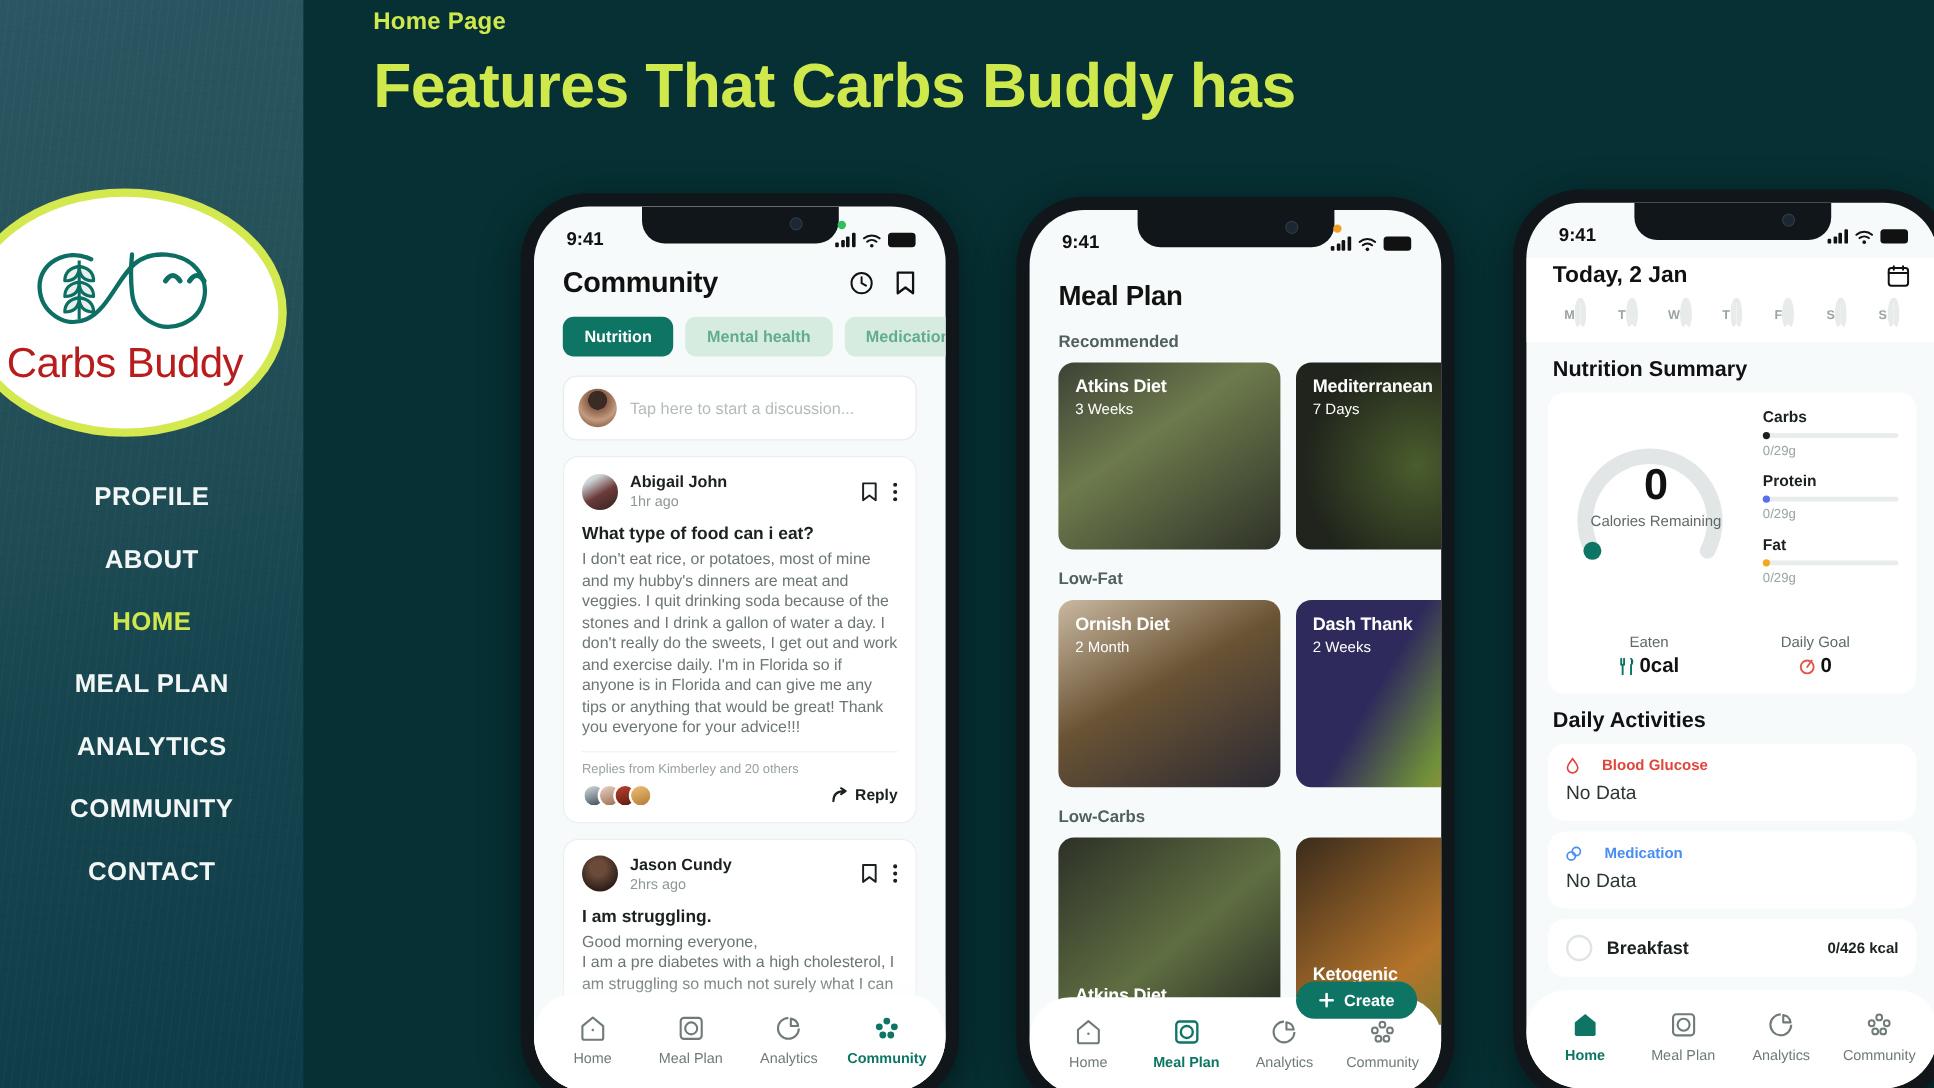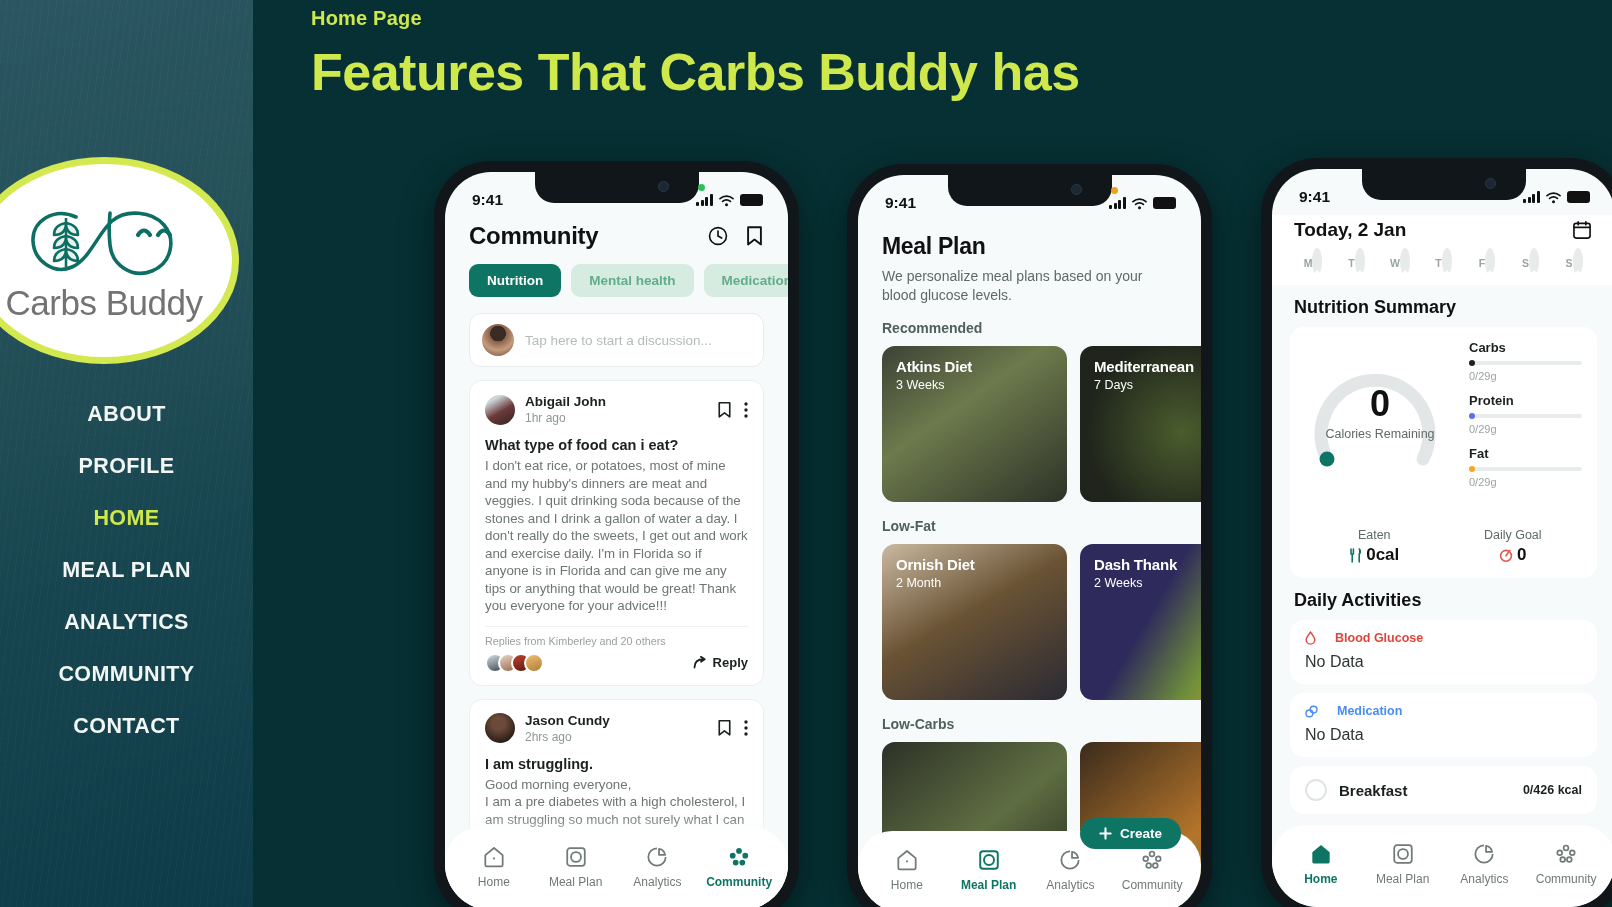--- a/index.html
+++ b/index.html
@@ -27,21 +27,21 @@
     position:absolute; left:-31px; top:157px; width:270px; height:207px; z-index:2;
   }
   .logo-oval{
     width:270px; height:207px; border-radius:50%;
     background:#ffffff; border:7px solid #d4e84f;
     display:flex; flex-direction:column; align-items:center; justify-content:center;
     overflow:hidden;
   }
   .logo-mark{ margin-top:6px; }
   .logo-text{
-    font-size:35px; color:#737373; letter-spacing:-0.5px; margin-top:-2px;
+    font-size:35px; color:#b91c1c; letter-spacing:-0.5px; margin-top:-2px;
     font-family:"Liberation Sans", sans-serif; white-space:nowrap;
   }
   .nav{
     position:absolute; left:0; top:388px; width:253px; z-index:2;
     display:flex; flex-direction:column; align-items:center;
   }
   .nav-item{
     width:100%; text-align:center; color:#f2f6f5;
     font-size:21.5px; font-weight:bold; letter-spacing:0.4px;
     padding:13.5px 0; cursor:pointer;
@@ -233,22 +233,22 @@
               <path d="M42 44 q-12 2 -12 12 q12 0 12 -12 z"></path>
               <path d="M42 44 q12 2 12 12 q-12 0 -12 -12 z"></path>
             </g>
           </svg>
         </span>
         <span class="logo-text">Carbs Buddy</span>
       </div>
     </div>
 
     <nav class="nav">
+      <div class="nav-item">PROFILE</div>
       <div class="nav-item">ABOUT</div>
-      <div class="nav-item">PROFILE</div>
       <div class="nav-item active">HOME</div>
       <div class="nav-item">MEAL PLAN</div>
       <div class="nav-item">ANALYTICS</div>
       <div class="nav-item">COMMUNITY</div>
       <div class="nav-item">CONTACT</div>
     </nav>
   </aside>
 
   <main class="main">
     <div class="eyebrow">Home Page</div>
@@ -432,21 +432,20 @@
                     <path d="M4.6 7.4a6.2 6.2 0 0 1 7.8 0"></path>
                   </g>
                   <circle cx="8.5" cy="10.8" r="1.5" fill="#111"></circle>
                 </svg>
               <span class="batt"></span>
             </span>
           </div>
 
           <div class="m-pad">
             <div class="m-title">Meal Plan</div>
-            <div class="m-sub">We personalize meal plans based on your blood glucose levels.</div>
 
             <div class="m-sec">Recommended</div>
             <div class="m-row">
               <div class="m-card" style="background:linear-gradient(145deg,#3d4236,#6d7a4c 40%,#2e3228)">
                 <span class="lbl">
                   <b>Atkins Diet</b>
                   <span>3 Weeks</span>
                 </span>
               </div>
               <div class="m-card" style="background:radial-gradient(circle at 55% 55%,#4a5d2d,#20241c 72%)">

